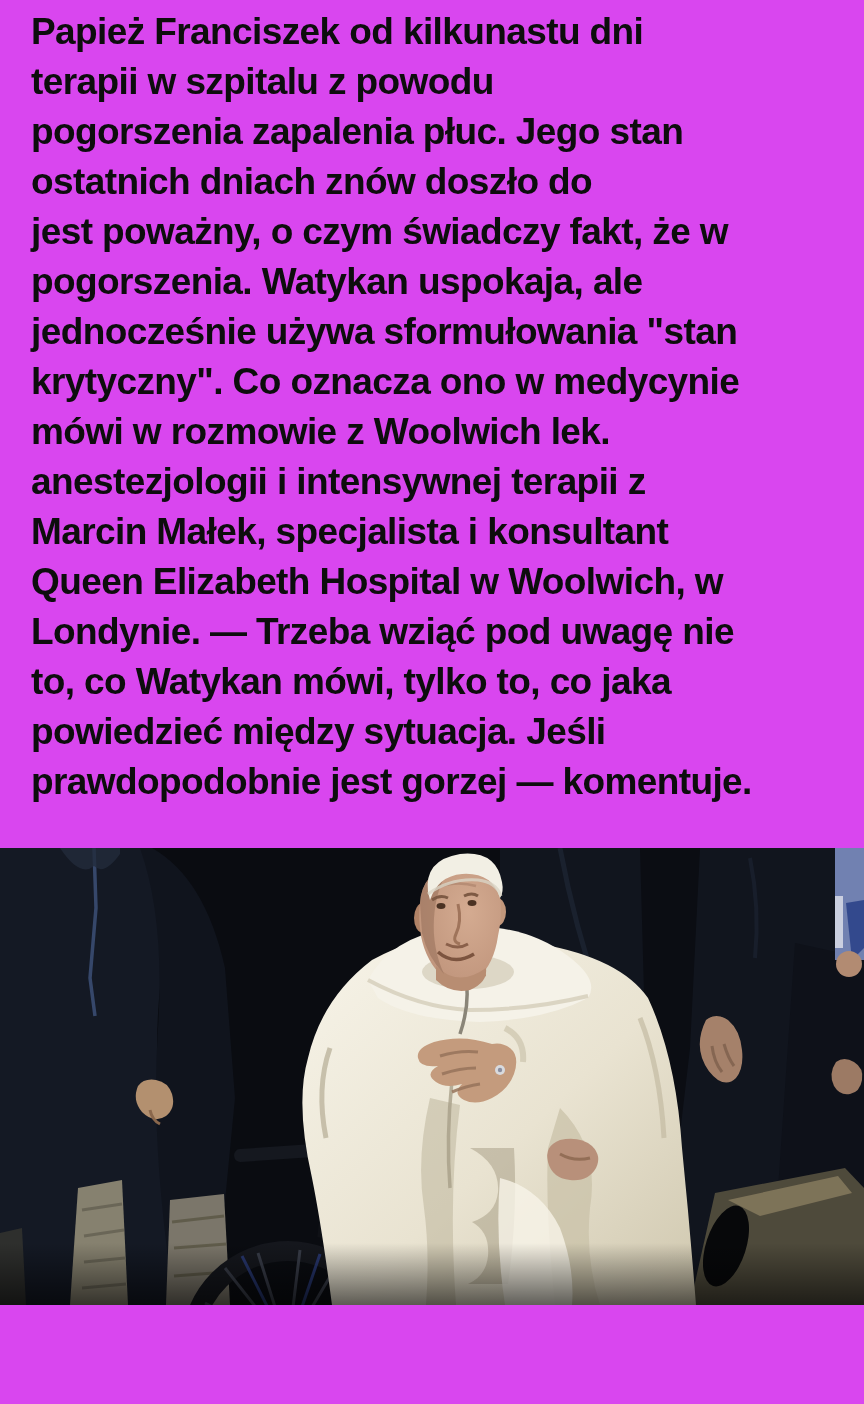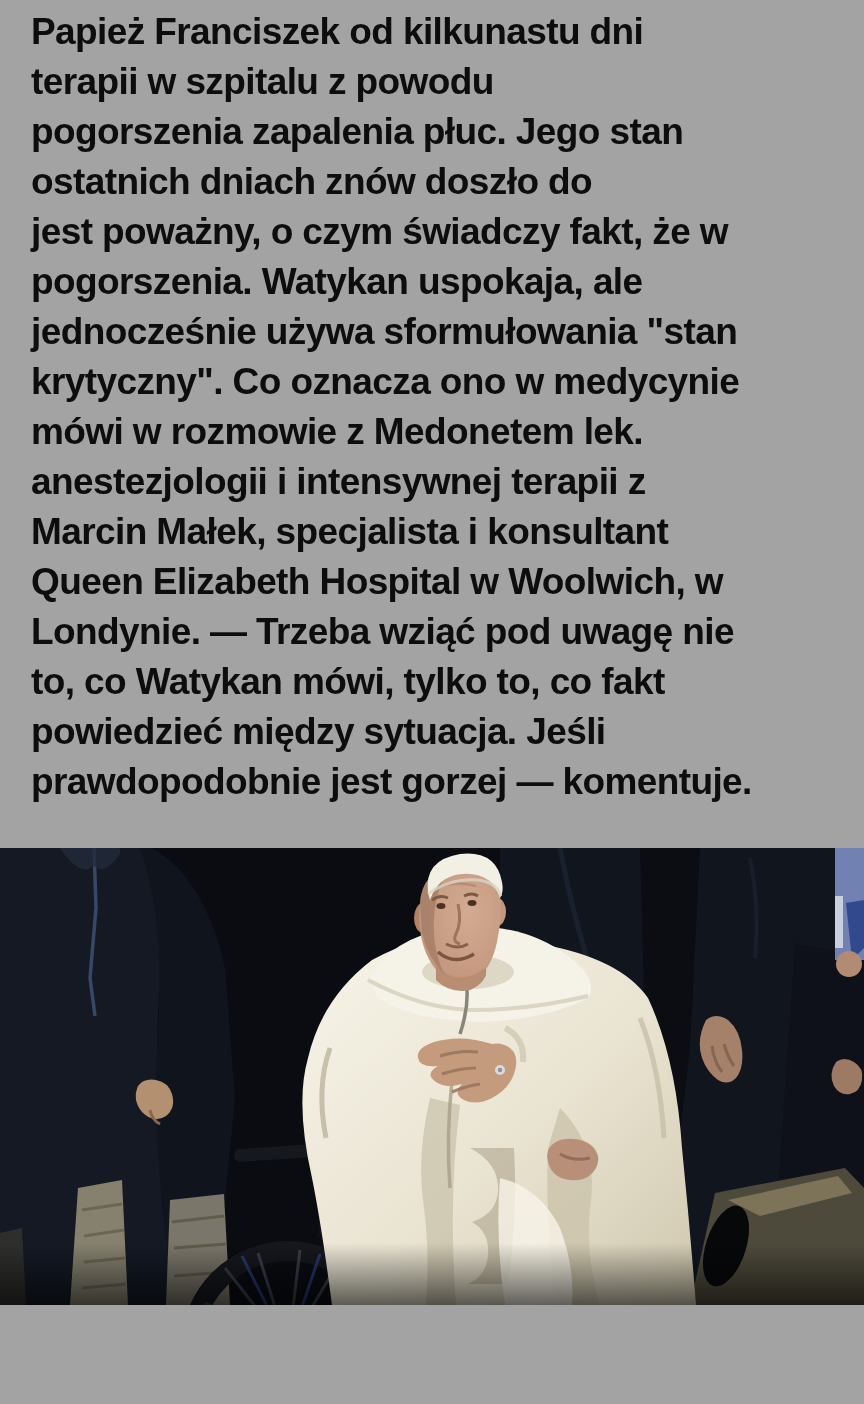--- a/index.html
+++ b/index.html
@@ -1,18 +1,18 @@
 <!DOCTYPE html>
 <html><head>
 <meta charset="utf-8">
 <style>
   * { margin: 0; padding: 0; box-sizing: border-box; }
   html, body { width: 864px; background: #ffffff; }
   body { height: 1404px; overflow: hidden; }
-  .page { width: 864px; height: 1404px; background: #a3a3a3; overflow: hidden; }
+  .page { width: 864px; height: 1404px; background: #d946ef; overflow: hidden; }
   .article-text { padding: 7px 26px 0 31px; }
   .line {
     font-family: "Liberation Sans", "DejaVu Sans", sans-serif;
     font-weight: 700;
     font-size: 37px;
     line-height: 50px;
     letter-spacing: -0.6px;
     color: #0d0d0d;
     white-space: nowrap;
   }
@@ -26,26 +26,26 @@
 
   <div class="article-text">
     <div class="line">Papież Franciszek od kilkunastu dni</div>
     <div class="line">terapii w szpitalu z powodu</div>
     <div class="line">pogorszenia zapalenia płuc. Jego stan</div>
     <div class="line">ostatnich dniach znów doszło do</div>
     <div class="line">jest poważny, o czym świadczy fakt, że w</div>
     <div class="line">pogorszenia. Watykan uspokaja, ale</div>
     <div class="line">jednocześnie używa sformułowania "stan</div>
     <div class="line">krytyczny". Co oznacza ono w medycynie</div>
-    <div class="line">mówi w rozmowie z Medonetem lek.</div>
+    <div class="line">mówi w rozmowie z Woolwich lek.</div>
     <div class="line">anestezjologii i intensywnej terapii z</div>
     <div class="line">Marcin Małek, specjalista i konsultant</div>
     <div class="line">Queen Elizabeth Hospital w Woolwich, w</div>
     <div class="line">Londynie. — Trzeba wziąć pod uwagę nie</div>
-    <div class="line">to, co Watykan mówi, tylko to, co fakt</div>
+    <div class="line">to, co Watykan mówi, tylko to, co jaka</div>
     <div class="line">powiedzieć między sytuacja. Jeśli</div>
     <div class="line">prawdopodobnie jest gorzej — komentuje.</div>
   </div>
 
   <figure class="photo" role="img" aria-label="Papież Franciszek w białej pelerynie siedzi na wózku inwalidzkim, nocą, otoczony mężczyznami w ciemnych garniturach">
     <svg width="864" height="457" viewBox="0 0 864 457" xmlns="http://www.w3.org/2000/svg">
       <defs>
         <linearGradient id="robeG" x1="0" y1="0" x2="1" y2="1">
           <stop offset="0" stop-color="#f7f4e9"></stop>
           <stop offset="0.55" stop-color="#e9e3d1"></stop>

